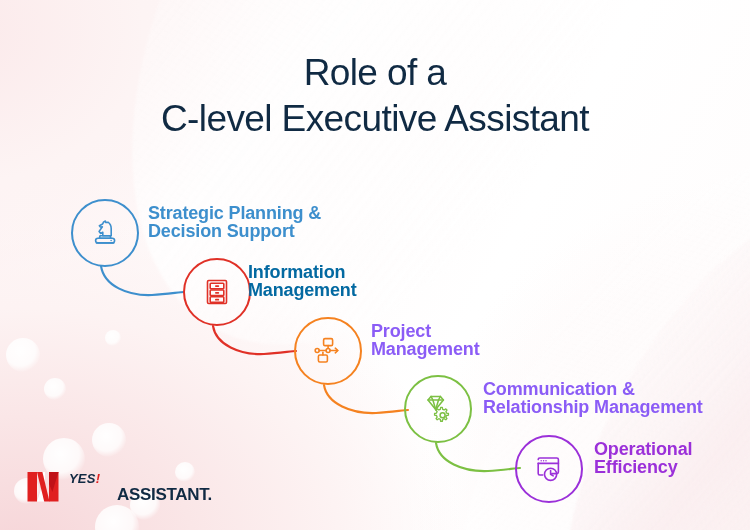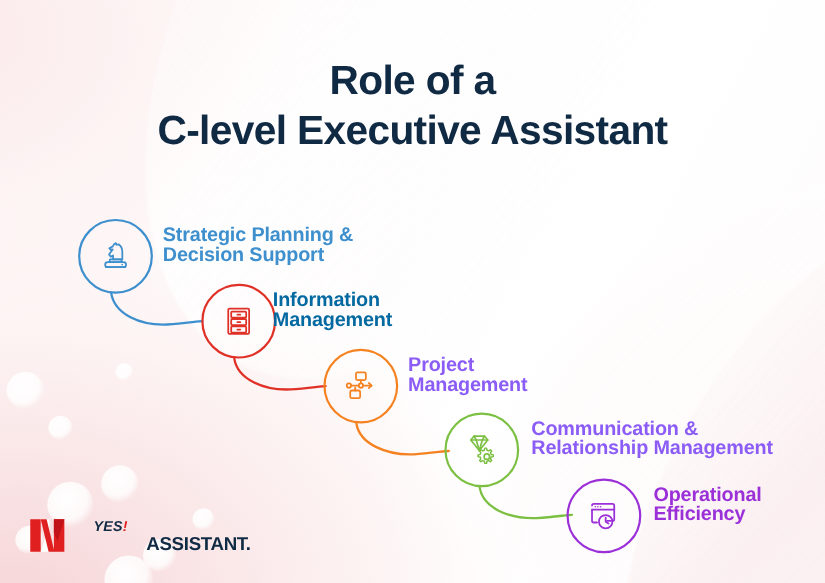--- a/index.html
+++ b/index.html
@@ -66,21 +66,21 @@
   .title-block {
     position: absolute;
     left: 0; right: 0;
     top: 50px;
     text-align: center;
     z-index: 5;
   }
   .title-line {
     font-size: 37px;
     line-height: 46px;
-    font-weight: 700;
+    font-weight: 400;
     letter-spacing: -0.6px;
     color: #102a43;
   }
 
   
   .chain-svg {
     position: absolute;
     left: 0; top: 0;
     width: 750px; height: 530px;
     z-index: 2;
@@ -114,21 +114,21 @@
     white-space: pre-line;
   }
 
   
   .logo {
     position: absolute;
     left: 26px;
     bottom: 26px;
     display: flex;
     align-items: center;
-    gap: 23px;
+    gap: 7px;
     z-index: 6;
   }
   .logo-mark { width: 36px; height: 34px; display: block; }
   .logo-text { display: flex; flex-direction: column; line-height: 1; }
   .logo-yes {
     font-size: 13px;
     font-weight: 700;
     font-style: italic;
     color: #102a43;
     letter-spacing: .2px;

